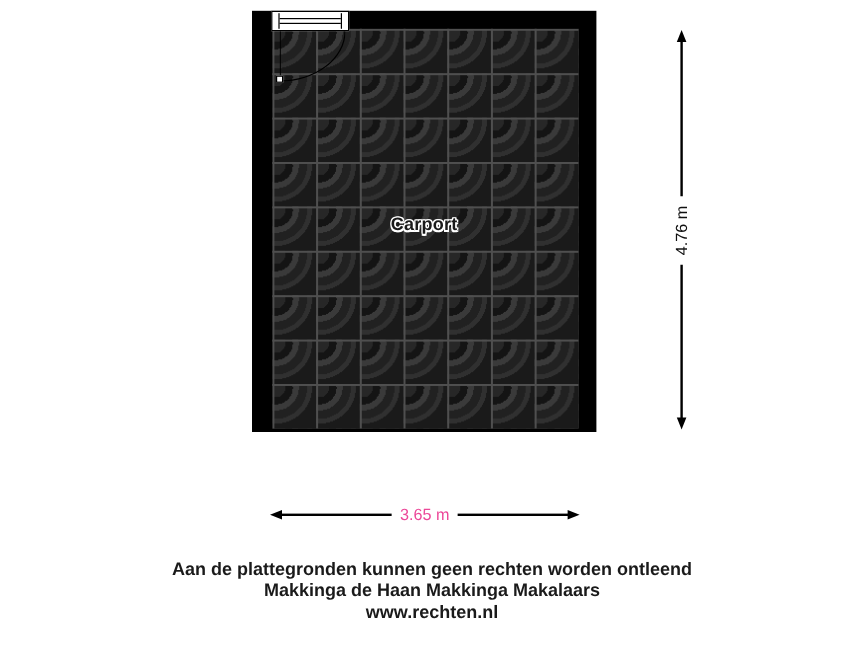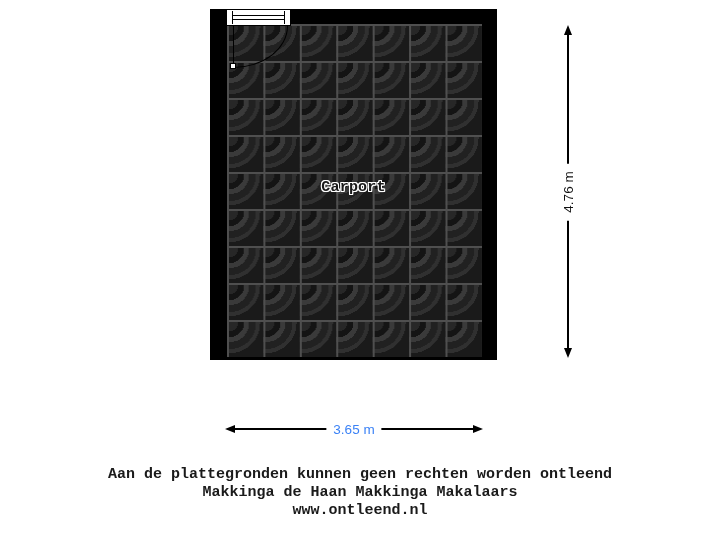--- a/index.html
+++ b/index.html
@@ -72,21 +72,20 @@
     width: 4px; height: 4px;
     background: #ffffff;
     border: 1px solid #000;
   }
   .outlined {
     color: #1a1a1a;
     font-weight: bold;
     text-shadow:
       1px 0 0 #fff, -1px 0 0 #fff, 0 1px 0 #fff, 0 -1px 0 #fff,
       1px 1px 0 #fff, -1px -1px 0 #fff, 1px -1px 0 #fff, -1px 1px 0 #fff;
-    font-family: Liberation Mono, monospace;
   }
   .room-label {
     position: absolute;
     left: 0; right: 0; top: 170px;
     text-align: center;
     font-size: 15px;
     letter-spacing: 0.2px;
   }
 
   
@@ -120,21 +119,21 @@
   .dim-h .arrow-right {
     position: absolute; right: 0; top: 2.5px; width: 0; height: 0;
     border-top: 4.5px solid transparent; border-bottom: 4.5px solid transparent;
     border-left: 10px solid #000;
   }
   .dim-h .label {
     position: absolute; left: 50%; top: 50%;
     transform: translate(-50%, -50%);
     background: #ffffff; border-radius: 8px;
     padding: 2px 7px;
-    font-size: 13.5px; color: #3b82f6; white-space: nowrap;
+    font-size: 13.5px; color: #ec4899; white-space: nowrap;
   }
 
   
   .footer {
     position: absolute;
     left: 0; right: 0; top: 466px;
     text-align: center;
     font-size: 15px;
     line-height: 18px;
   }
@@ -169,16 +168,16 @@
   <div class="dim-h">
     <div class="arrow-left"></div>
     <div class="line"></div>
     <div class="arrow-right"></div>
     <div class="label">3.65 m</div>
   </div>
 
   <div class="footer">
     <div class="outlined">Aan de plattegronden kunnen geen rechten worden ontleend</div>
     <div class="outlined">Makkinga de Haan Makkinga Makalaars</div>
-    <div class="outlined">www.ontleend.nl</div>
+    <div class="outlined">www.rechten.nl</div>
   </div>
 
 </div>
 
 </body></html>

